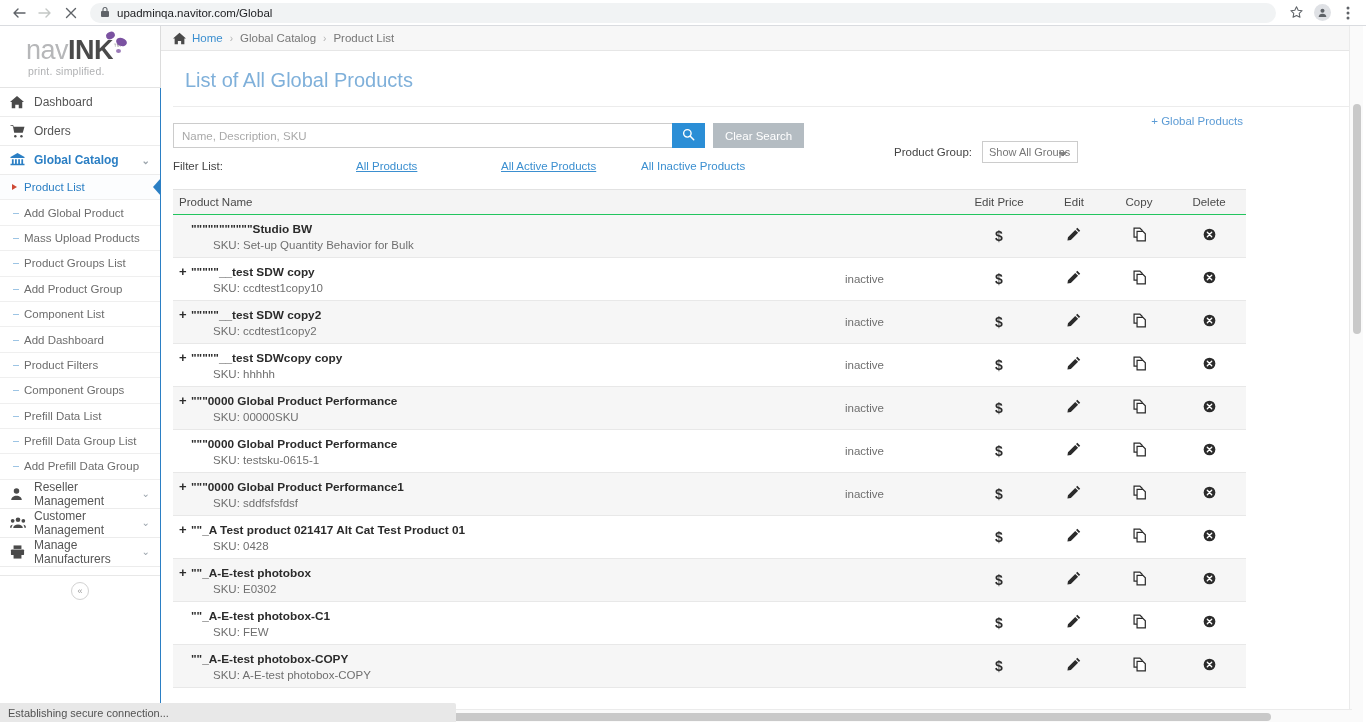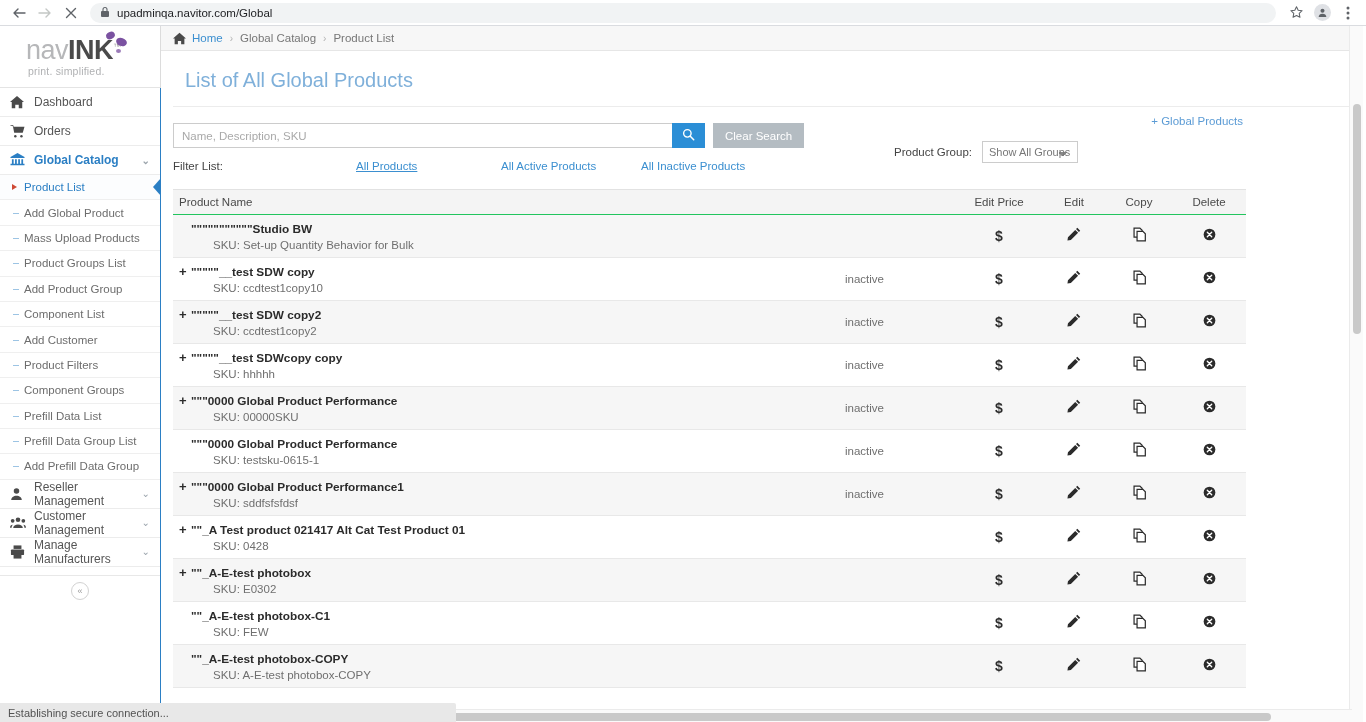--- a/index.html
+++ b/index.html
@@ -166,21 +166,21 @@
   .filter-row {
     display: flex; align-items: center; margin-top: 12px;
     font-size: 11.5px; color: #444;
   }
   .filter-label { width: 183px; flex: 0 0 183px; }
   .filter-link {
     color: #3b8fd0; cursor: pointer; width: 145px; text-align: left;
     flex: 0 0 145px;
   }
   .filter-link.active { text-decoration: underline; }
-  .filter-link.l2 { flex: 0 0 140px; }
+  .filter-link.l2 { flex: 0 0 140px; text-decoration: underline; }
 
   .right-tools {
     position: absolute; right: 0; top: 4px; width: 440px; text-align: right;
   }
   .add-link {
     color: #5b9bd5; font-size: 11.5px; cursor: pointer; display: inline-block;
     margin-right: 108px; margin-top: 2px;
   }
   .group-row {
     display: flex; align-items: center; justify-content: flex-end;
@@ -372,21 +372,21 @@
       <div class="sub-item">
         <span>Product Groups List</span>
       </div>
       <div class="sub-item">
         <span>Add Product Group</span>
       </div>
       <div class="sub-item">
         <span>Component List</span>
       </div>
       <div class="sub-item">
-        <span>Add Customer</span>
+        <span>Add Dashboard</span>
       </div>
       <div class="sub-item">
         <span>Product Filters</span>
       </div>
       <div class="sub-item">
         <span>Component Groups</span>
       </div>
       <div class="sub-item">
         <span>Prefill Data List</span>
       </div>

